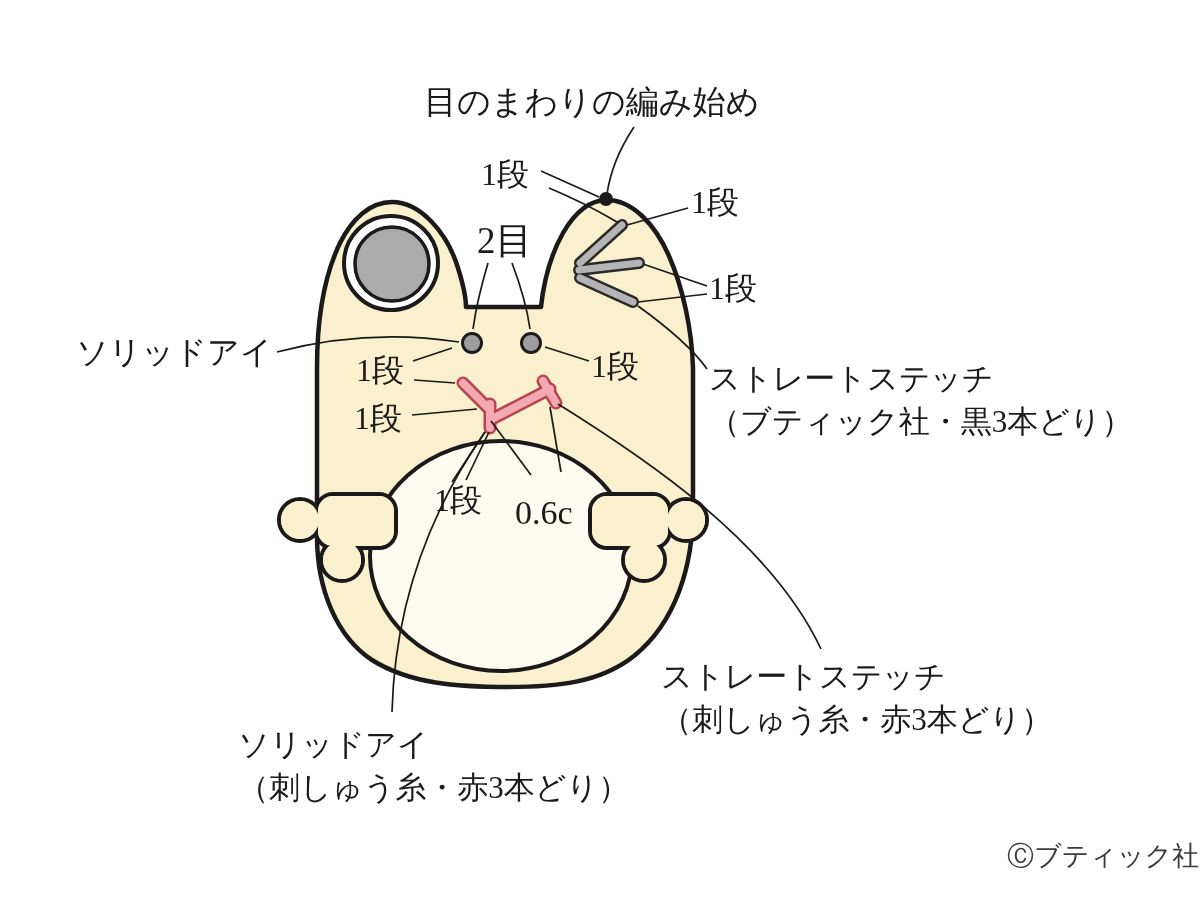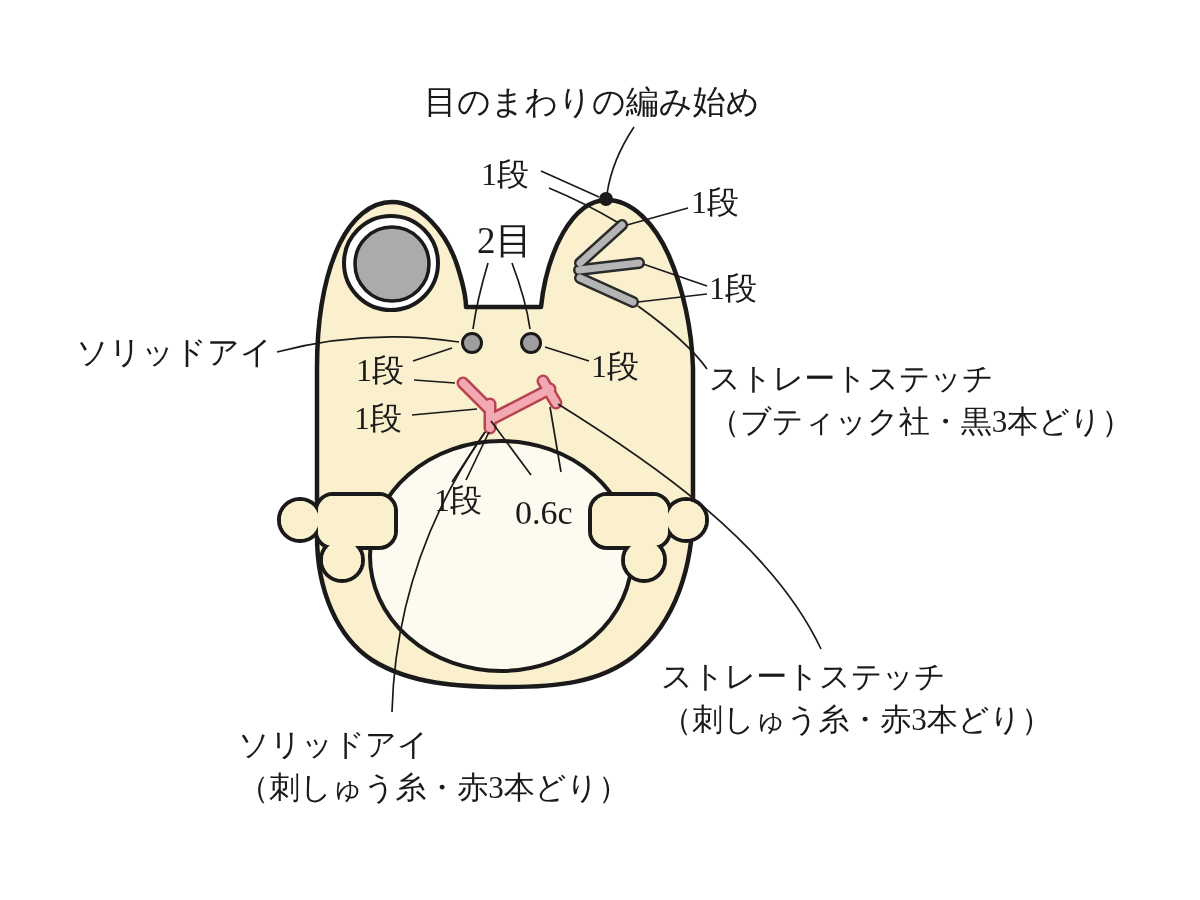--- a/index.html
+++ b/index.html
@@ -157,14 +157,15 @@
   <div class="lbl lbl-block" style="left:661px; top:655px; font-size:31px; line-height:43px;">
     <div>ストレートステッチ</div>
     <div>（刺しゅう糸・赤3本どり）</div>
   </div>
 
   <div class="lbl lbl-block" style="left:238px; top:723px; font-size:31px; line-height:43px;">
     <div>ソリッドアイ</div>
     <div>（刺しゅう糸・赤3本どり）</div>
   </div>
 
+  <div class="lbl copyright" style="left:1007px; top:842px; font-size:27px;">Ⓒブティック社</div>
 
 </div>
 
 </body></html>

